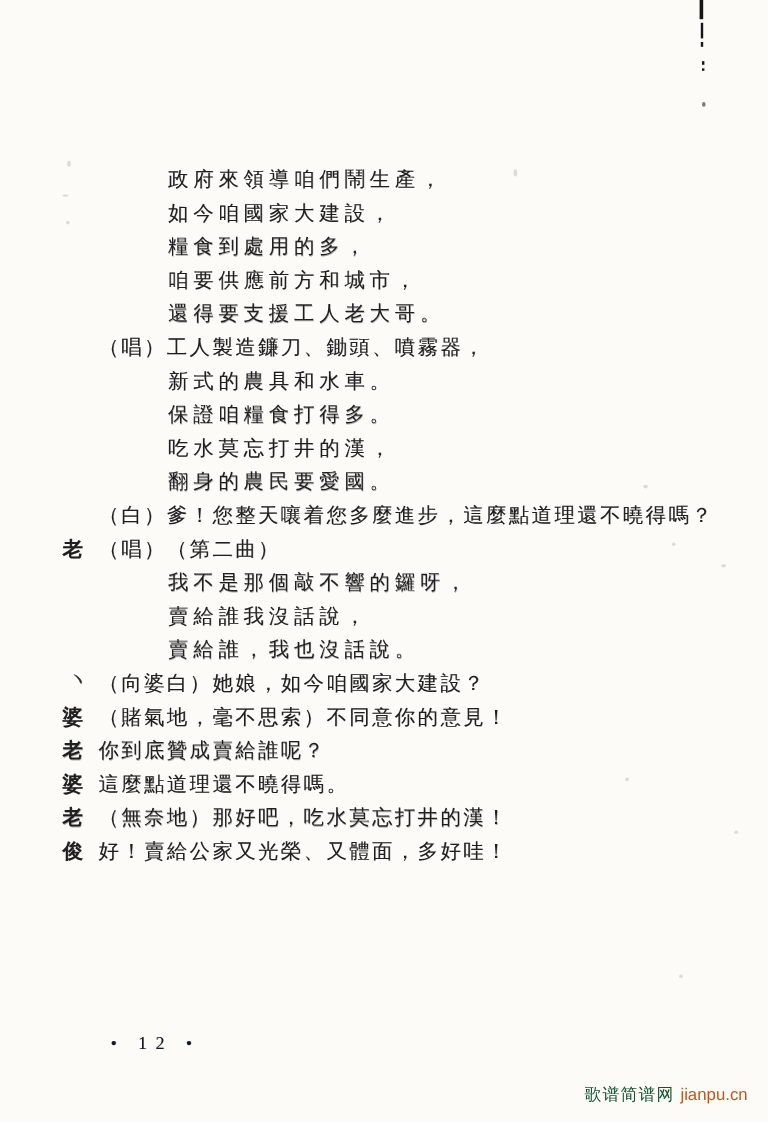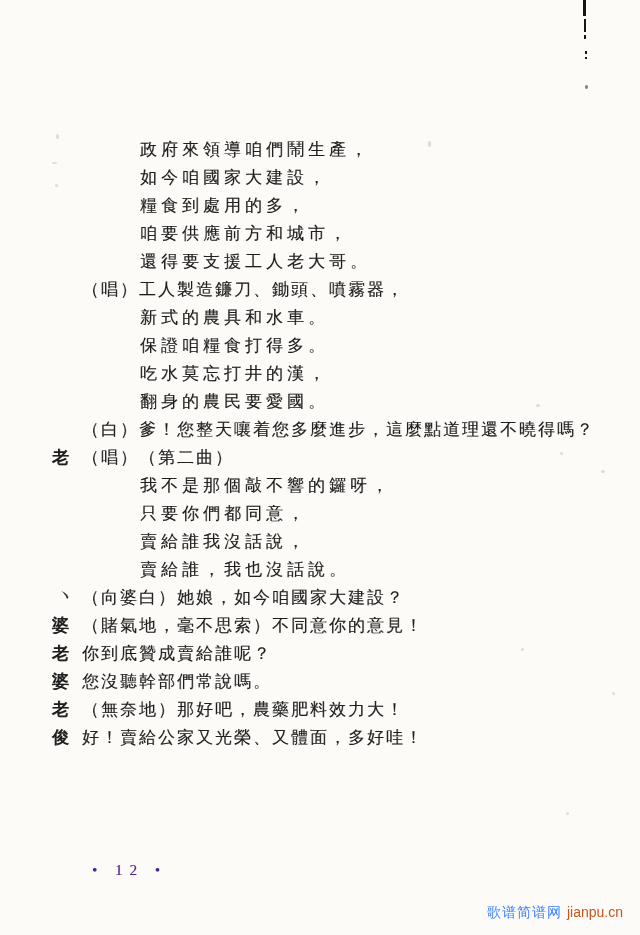--- a/index.html
+++ b/index.html
@@ -44,31 +44,31 @@
     letter-spacing: 0;
     color: #2e2e2e;
   }
   
   .page-number {
     position: absolute;
     left: 92px;
     top: 862px;
     font-size: 15px;
     letter-spacing: 7px;
-    color: #4c1d95;
+    color: #0f172a;
     text-shadow: 0.4px 0.4px 0 rgba(25,25,25,0.35);
   }
   .watermark {
     position: absolute;
     left: 487px;
     top: 904px;
     font-size: 14px;
     white-space: nowrap;
   }
-  .watermark .site   { color: #3b82f6; letter-spacing: 1px; margin-top: 41px; }
+  .watermark .site   { color: #14532d; letter-spacing: 1px; margin-top: 41px; }
   .watermark .domain { color: #c2561e; margin-left: 5px; font-family: "Liberation Sans", sans-serif; margin-top: 44px; }
   
   .artifact { position: absolute; background: #151515; }
   .a1 { left: 583px; top: 0;    width: 3px; height: 16px; }
   .a2 { left: 584px; top: 19px; width: 2px; height: 13px; }
   .a3 { left: 584px; top: 35px; width: 2px; height: 4px; }
   .a4 { left: 585px; top: 51px; width: 2px; height: 3px; }
   .a5 { left: 585px; top: 57px; width: 2px; height: 2px; }
   .a6 { left: 585px; top: 85px; width: 3px; height: 4px; border-radius: 50%; opacity: 0.55; }
   .speck { position: absolute; background: #b9b3aa; border-radius: 50%; opacity: 0.45; }
@@ -113,28 +113,27 @@
       <div class="line lyric"><span class="text">咱要供應前方和城市，</span></div>
       <div class="line lyric"><span class="text">還得要支援工人老大哥。</span></div>
       <div class="line dialog"><span class="text">（唱）工人製造鐮刀、鋤頭、噴霧器，</span></div>
       <div class="line lyric"><span class="text">新式的農具和水車。</span></div>
       <div class="line lyric"><span class="text">保證咱糧食打得多。</span></div>
       <div class="line lyric"><span class="text">吃水莫忘打井的漢，</span></div>
       <div class="line lyric"><span class="text">翻身的農民要愛國。</span></div>
       <div class="line dialog"><span class="text">（白）爹！您整天嚷着您多麼進步，這麼點道理還不曉得嗎？</span></div>
       <div class="line dialog"><span class="speaker">老</span><span class="text">（唱）（第二曲）</span></div>
       <div class="line lyric"><span class="text">我不是那個敲不響的鑼呀，</span></div>
-      <div class="line lyric"><span class="text">只要你們都同意，</span></div>
       <div class="line lyric"><span class="text">賣給誰我沒話說，</span></div>
       <div class="line lyric"><span class="text">賣給誰，我也沒話說。</span></div>
       <div class="line dialog"><span class="margin-mark">ヽ</span><span class="text">（向婆白）她娘，如今咱國家大建設？</span></div>
       <div class="line dialog"><span class="speaker">婆</span><span class="text">（賭氣地，毫不思索）不同意你的意見！</span></div>
       <div class="line dialog"><span class="speaker">老</span><span class="text">你到底贊成賣給誰呢？</span></div>
-      <div class="line dialog"><span class="speaker">婆</span><span class="text">您沒聽幹部們常說嗎。</span></div>
-      <div class="line dialog"><span class="speaker">老</span><span class="text">（無奈地）那好吧，農藥肥料效力大！</span></div>
+      <div class="line dialog"><span class="speaker">婆</span><span class="text">這麼點道理還不曉得嗎。</span></div>
+      <div class="line dialog"><span class="speaker">老</span><span class="text">（無奈地）那好吧，吃水莫忘打井的漢！</span></div>
       <div class="line dialog"><span class="speaker">俊</span><span class="text">好！賣給公家又光榮、又體面，多好哇！</span></div>
     </div>
 
   <div class="page-number">• 12 •</div>
 
   <div class="watermark">
     <span class="site">歌谱简谱网</span><span class="domain">jianpu.cn</span>
   </div>
 
 </div>

